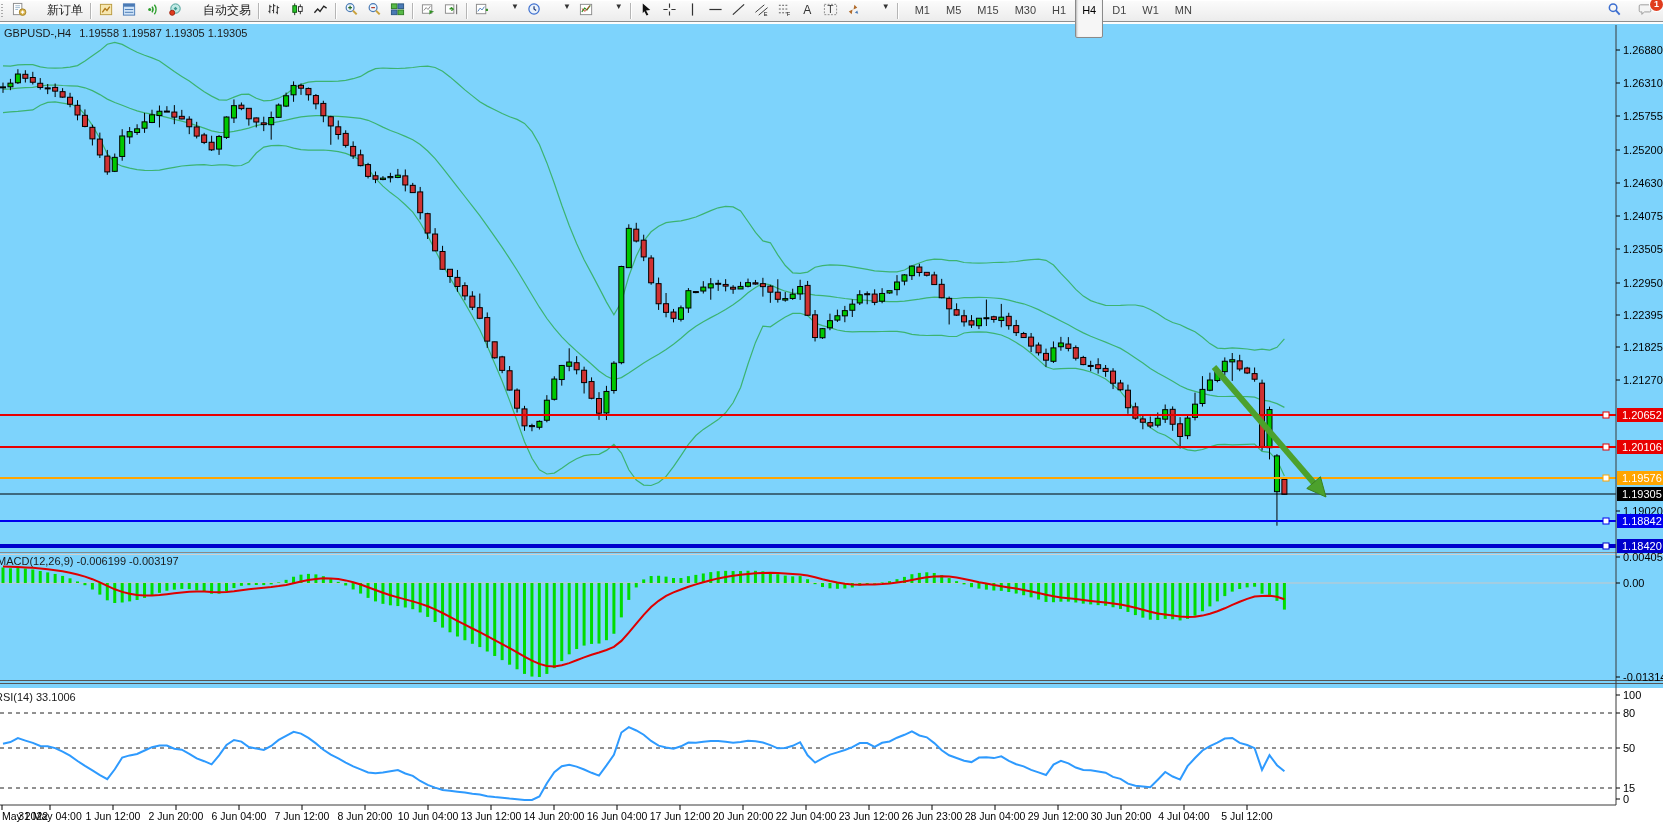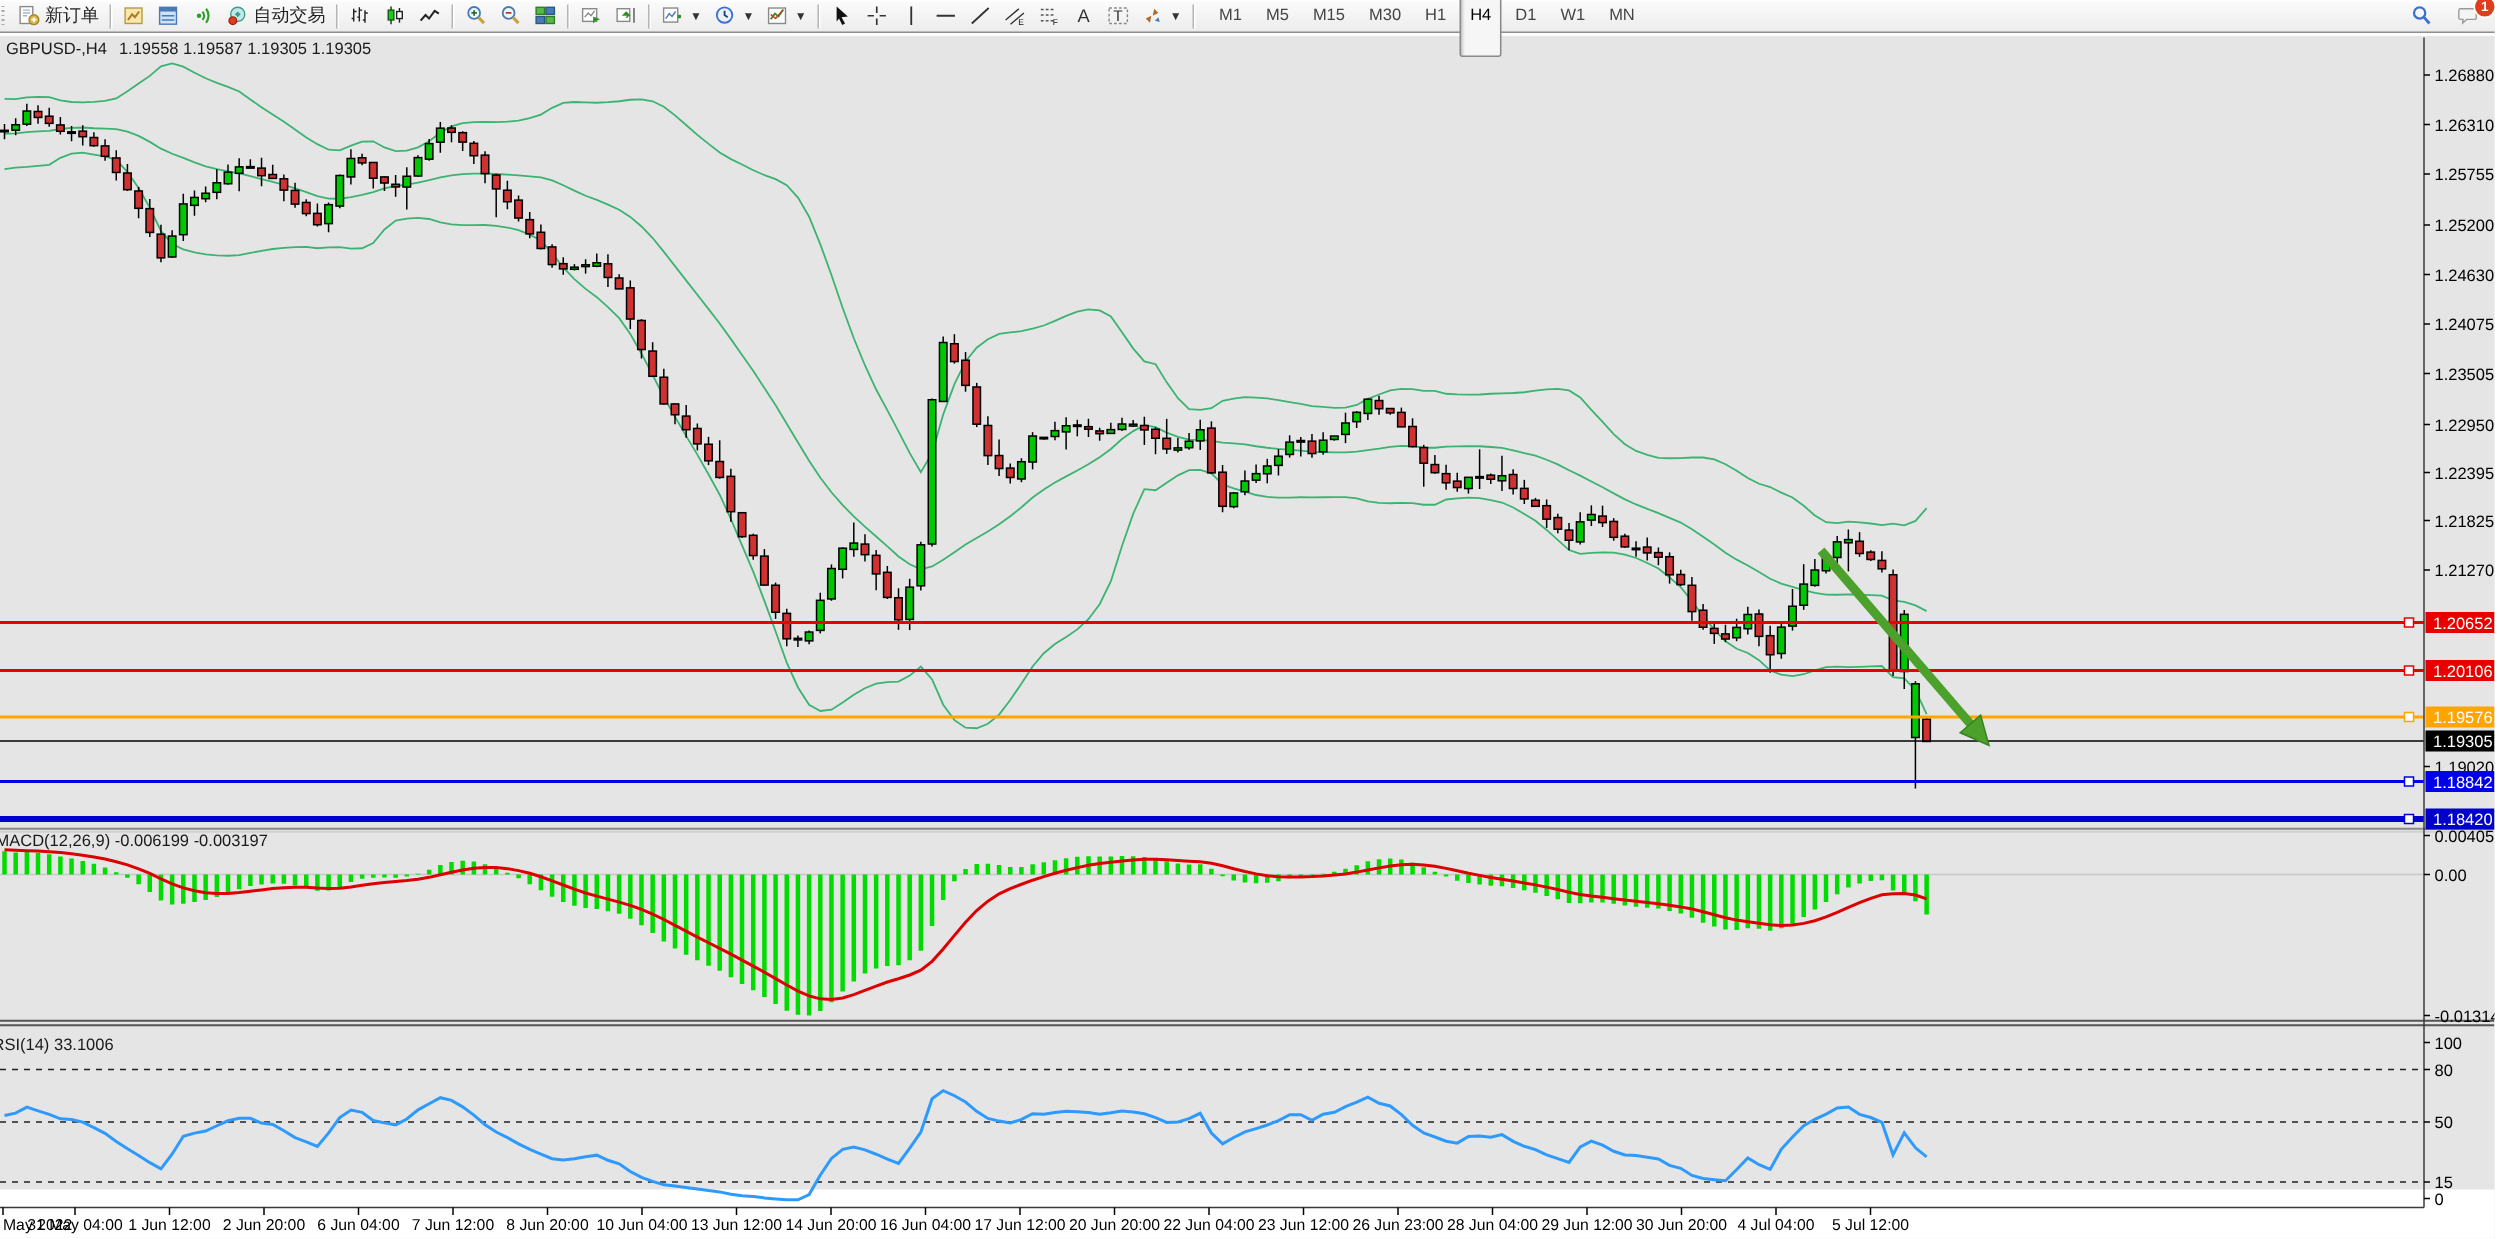--- a/index.html
+++ b/index.html
@@ -4,31 +4,31 @@
 <style>
   html,body{margin:0;padding:0;width:1663px;height:825px;overflow:hidden;background:#fff;
     font-family:"Liberation Sans", sans-serif;-webkit-font-smoothing:antialiased;}
   .toolbar{position:absolute;top:0;left:0;width:1663px;height:21px;z-index:10;
     background:linear-gradient(#fcfcfc,#ececec);border-bottom:1px solid #8e8e8e;
     box-shadow:0 1px 0 #fff inset, 0 2px 0 #fdfdfd;display:flex;align-items:center;font-size:12px;color:#222;}
   .tb-grip{width:4px;height:14px;margin:0 3px 0 1px;
     background-image:repeating-linear-gradient(#aaa 0 1px,transparent 1px 3px);
     background-size:2px 100%;background-repeat:repeat-y;}
   .tb-sep{width:0;height:16px;border-left:1px solid #b5b5b5;border-right:1px solid #fff;margin:0 3px;}
-  .tb-btn{height:18px;display:flex;align-items:center;gap:3px;padding:0 3px;border:1px solid transparent;
+  .tb-btn{height:18px;display:flex;align-items:flex-start;gap:20px;padding:0 3px;border:1px solid transparent;
     border-radius:2px;cursor:default;white-space:nowrap;}
   .tb-btn svg{display:block;width:15px;height:15px;}
   .dd{font-size:8px;color:#333;margin-left:1px;}
   .tf-btn{font-size:11px;color:#444;padding:18px 6px;height:16px;line-height:15px;border:1px solid transparent;border-radius:2px;}
   .tf-btn.active{background:#f6f6f6;border:1px solid #8a8a8a;box-shadow:inset 1px 1px 2px rgba(0,0,0,.25);color:#000;}
   .tb-right{margin-left:auto;display:flex;align-items:center;padding-right:6px;gap:8px;}
   .chat-wrap{position:relative;}
   .badge{position:absolute;top:-4px;right:-7px;width:13px;height:13px;border-radius:50%;background:#e03c1e;
     color:#fff;font-size:9px;line-height:13px;text-align:center;font-weight:bold;box-shadow:0 0 0 1px #fff;}
-  .chart-region{position:absolute;top:0;left:0;width:1663px;height:793px;background:#e5e5e5;}
+  .chart-region{position:absolute;top:0;left:0;width:1663px;height:688px;background:#7dd3fc;}
   .ohlc-title{position:absolute;top:27px;left:4px;font-size:11px;color:#1a1a1a;z-index:1;letter-spacing:0;}
   .ohlc-title .sym{margin-right:8px;}
   .pane-label{position:absolute;font-size:11px;color:#1a1a1a;z-index:1;white-space:nowrap;}
   #macd-label{top:555px;left:-3px;}
   #rsi-label{top:691px;left:-5px;}
   #chart-svg{position:absolute;top:0;left:0;z-index:2;}
 </style>
 </head>
 <body>
 

